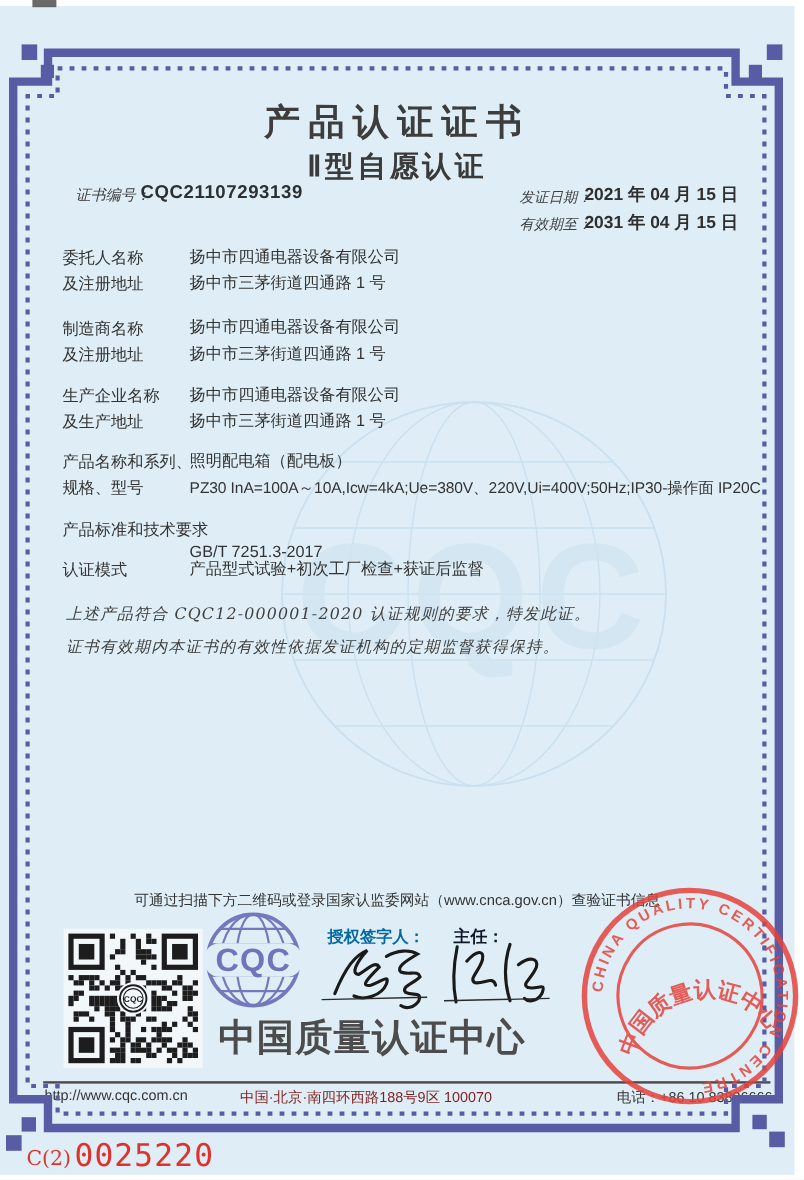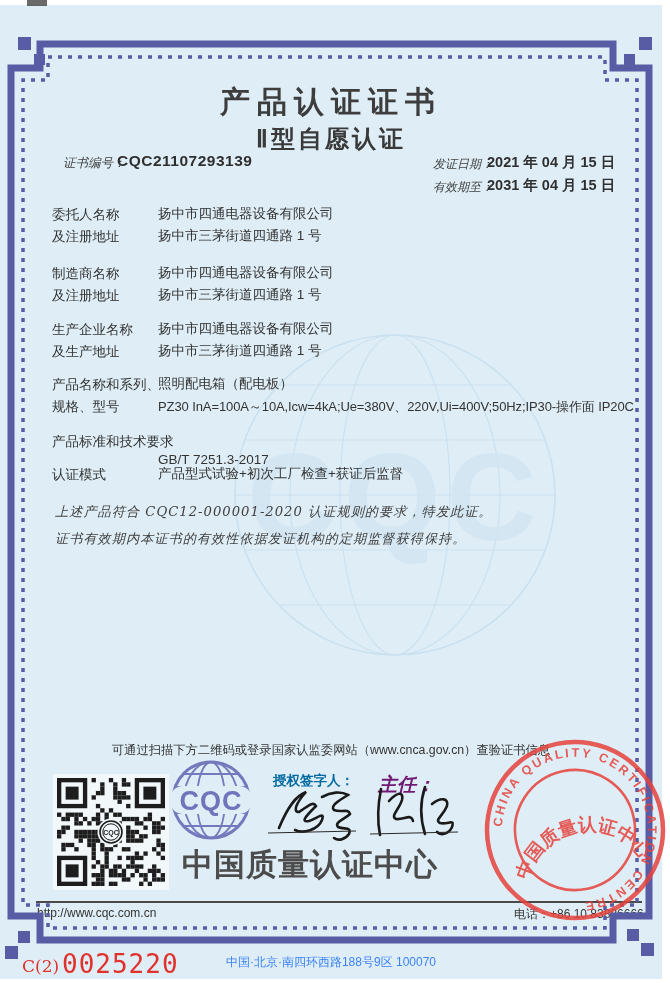--- a/index.html
+++ b/index.html
@@ -22,26 +22,26 @@
   #issue-val{left:487px;top:153px;font-size:14.5px;font-weight:600;color:#2f2f2f;}
   #valid-label{left:433px;top:179px;font-size:12px;}
   #valid-val{left:487px;top:176px;font-size:14.5px;font-weight:600;color:#2f2f2f;}
   
   .flabel{left:52px;font-size:13.5px;font-weight:normal;color:#333;}
   .fval{left:158px;font-size:13.5px;color:#333;}
   .small{font-size:13px;letter-spacing:-0.1px;}
   .stmt{left:55px;font-size:13.2px;letter-spacing:1px;}
   #note{left:0;top:742px;width:662px;text-align:center;font-size:12.3px;color:#333;}
   #auth-label{left:273px;top:772px;font-size:13.5px;font-weight:bold;color:#0369a1;}
-  #dir-label{left:378px;top:772px;font-size:19px;font-weight:bold;color:#701a75;font-style:italic;}
+  #dir-label{left:378px;top:772px;font-size:14px;font-weight:bold;color:#0f172a;}
   #orgname{left:160px;top:844px;width:300px;text-align:center;font-size:31px;font-weight:600;
            color:#4c4c4c;letter-spacing:1px;}
   #rule{left:36px;top:901px;width:606px;height:1.5px;background:#4a4a4a;z-index:2;}
   #web{left:37px;top:906px;font-size:12px;color:#333;}
-  #addr{left:200px;top:954px;width:262px;text-align:center;font-size:12px;color:#3b82f6;}
+  #addr{left:200px;top:906px;width:262px;text-align:left;font-size:12px;color:#7f1d1d;}
   #phone{left:514px;top:906px;font-size:12px;color:#333;}
   #serial-prefix{left:22px;top:956px;font-size:17px;color:#e0312d;font-family:"DejaVu Serif",serif;z-index:4;}
   #serial-num{left:62px;top:949px;font-size:26px;color:#e0312d;font-family:"DejaVu Sans Mono",monospace;
               letter-spacing:1px;z-index:4;}
 </style>
 </head>
 <body>
 
 <div id="paper" class="abs"></div>
 <div id="scan-artifact" class="abs"></div>

